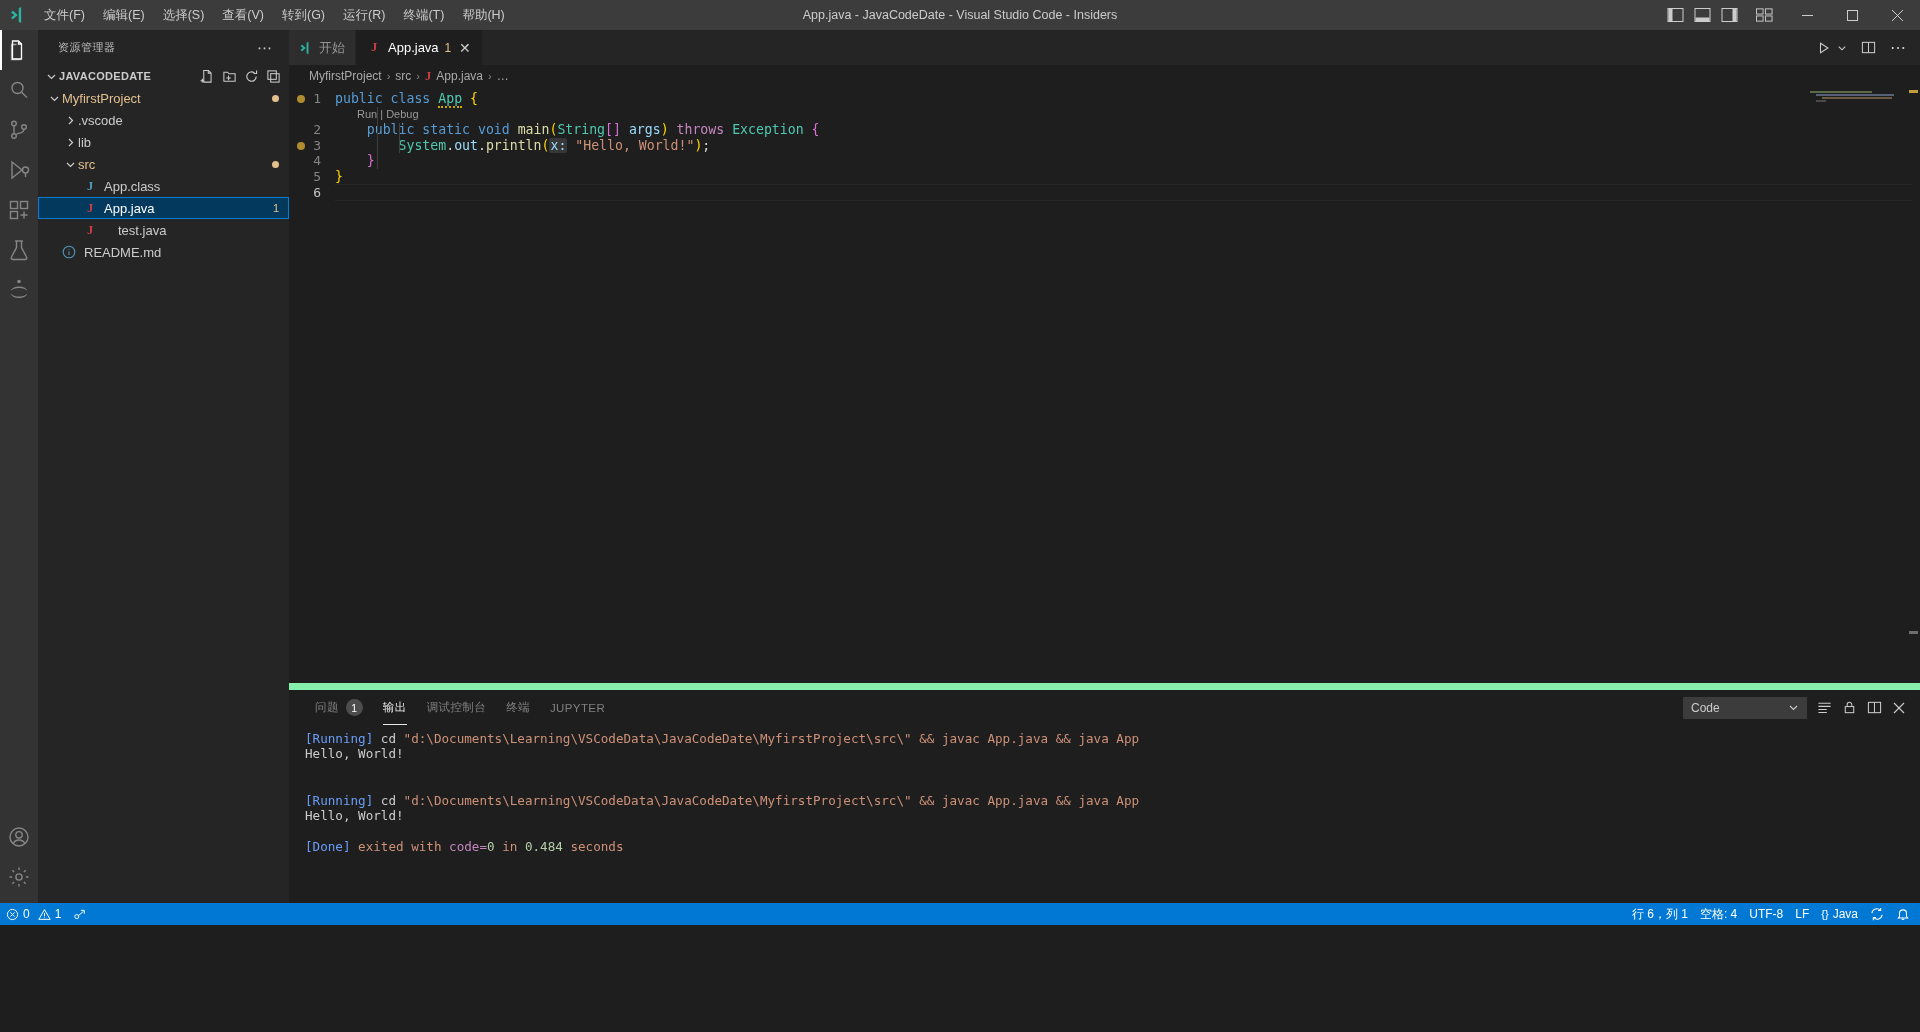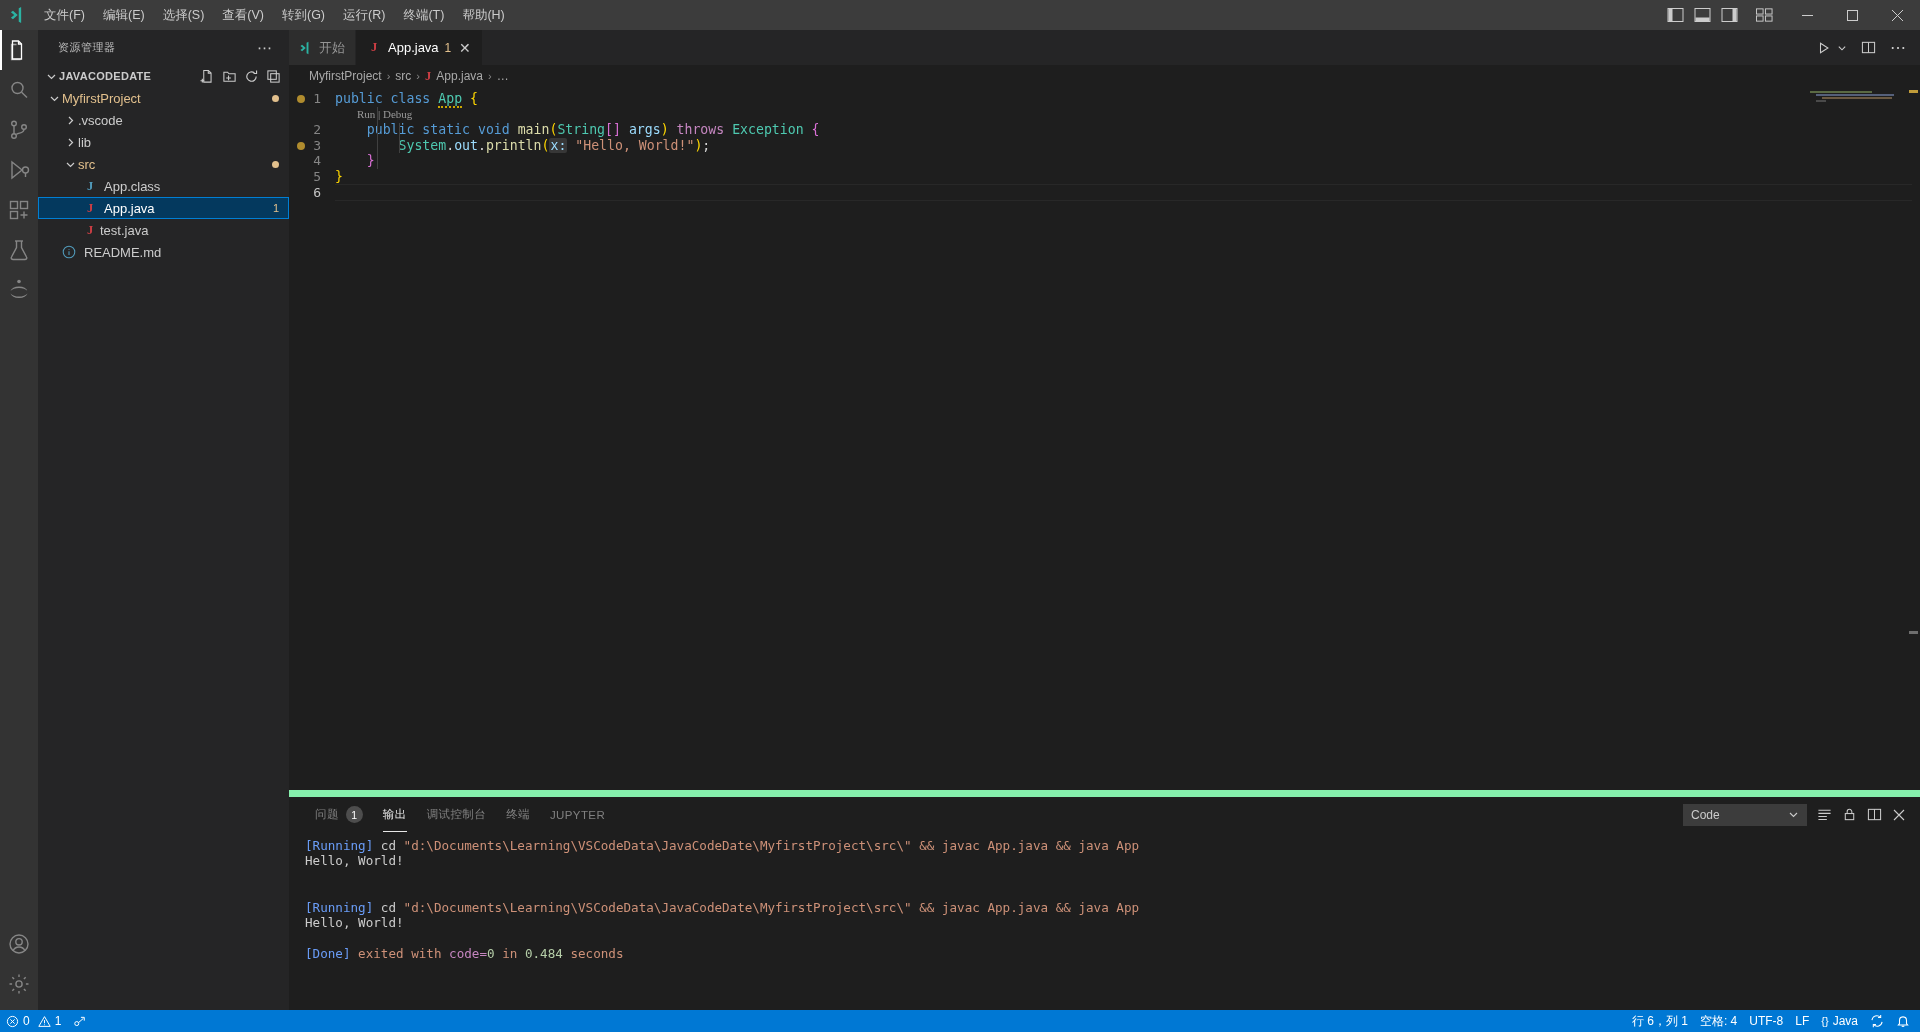--- a/index.html
+++ b/index.html
@@ -3,21 +3,21 @@
 <meta charset="utf-8">
 <style>
   * { box-sizing: border-box; margin: 0; padding: 0; }
   html, body {
     width: 1920px; height: 1032px;
     background: #1e1e1e;
     font-family: "Liberation Sans", sans-serif;
     overflow: hidden;
     -webkit-font-smoothing: antialiased;
   }
-  .app { width: 1920px; height: 1032px; display: flex; flex-direction: column; }
+  .app { width: 1920px; height: 925px; display: flex; flex-direction: column; }
 
   
   .titlebar {
     height: 30px; background: #3c3c3c; color: #cccccc;
     display: flex; align-items: center; flex: 0 0 30px;
     font-size: 12px; position: relative; user-select: none;
   }
   .vscode-logo { width: 35px; display: flex; align-items: center; justify-content: center; }
   .vscode-logo svg { display:block; }
   .menu { display: flex; align-items: center; height: 30px; }
@@ -122,21 +122,21 @@
     padding-top: 4px; position: relative;
   }
   .cline { display: flex; height: 15.6px; align-items: center; }
   .gutter {
     width: 46px; flex: 0 0 46px; text-align: right; padding-right: 14px;
     color: #858585; font-size: 13px; font-family: "DejaVu Sans Mono", monospace;
   }
   .gutter.cur { color: #c6c6c6; }
   .codetext { white-space: pre; color: #d4d4d4; }
   .glyph-dot { position: absolute; left: 8px; width: 8px; height: 8px; border-radius: 50%; background: #b08c2e; }
-  .codelens { color: #999999; font-size: 11px; font-family: Liberation Serif, serif; }
+  .codelens { color: #999999; font-size: 11px; font-family: Liberation Sans, sans-serif; }
   .codelens span { cursor: pointer; }
   .indent-guide { position: absolute; width: 1px; background: #404040; }
   .cursor-line-border { position:absolute; left:46px; right:8px; height:1px; background:#282828; }
   .kw { color: #569cd6; }
   .kw2 { color: #c586c0; }
   .type { color: #4ec9b0; }
   .fn { color: #dcdcaa; }
   .str { color: #ce9178; }
   .var { color: #9cdcfe; }
   .punc { color: #d4d4d4; }
@@ -208,20 +208,21 @@
     <div class="menu">
       <div class="menu-item">文件(F)</div>
       <div class="menu-item">编辑(E)</div>
       <div class="menu-item">选择(S)</div>
       <div class="menu-item">查看(V)</div>
       <div class="menu-item">转到(G)</div>
       <div class="menu-item">运行(R)</div>
       <div class="menu-item">终端(T)</div>
       <div class="menu-item">帮助(H)</div>
     </div>
+    <div class="title-center">App.java - JavaCodeDate - Visual Studio Code - Insiders</div>
     <div class="title-right">
       <div class="layout-icons">
         <span>
           <svg class="layout-ico" viewBox="0 0 16 14">
               <rect x="0.5" y="0.5" width="15" height="13" fill="none" stroke="#cccccc"></rect>
               <rect x="1" y="1" width="4" height="12" fill="#cccccc"></rect>
             </svg>
         </span>
         <span>
           <svg class="layout-ico" viewBox="0 0 16 14">
@@ -421,21 +422,21 @@
         </div>
 
         <div class="row selected" style="padding-left:44px;">
           <span class="jicon red">J</span>
           <span class="row-label" style="margin-left:6px;color:#ffffff;">App.java</span>
           <span class="badge-num">1</span>
         </div>
 
         <div class="row" style="padding-left:44px;">
           <span class="jicon red">J</span>
-          <span class="row-label" style="margin-left:2px;">test.java</span>
+          <span class="row-label" style="margin-left:20px;">test.java</span>
         </div>
 
         <div class="row" style="padding-left:24px;">
           <span class="micon">
             <svg width="14" height="14" viewBox="0 0 16 16" fill="none" stroke="#519aba" stroke-width="1.2">
                 <circle cx="8" cy="8" r="6.6"></circle>
                 <path d="M8 7 v4.4 M8 4.8 v.9"></path>
               </svg>
           </span>
           <span class="row-label" style="margin-left:6px;">README.md</span>

